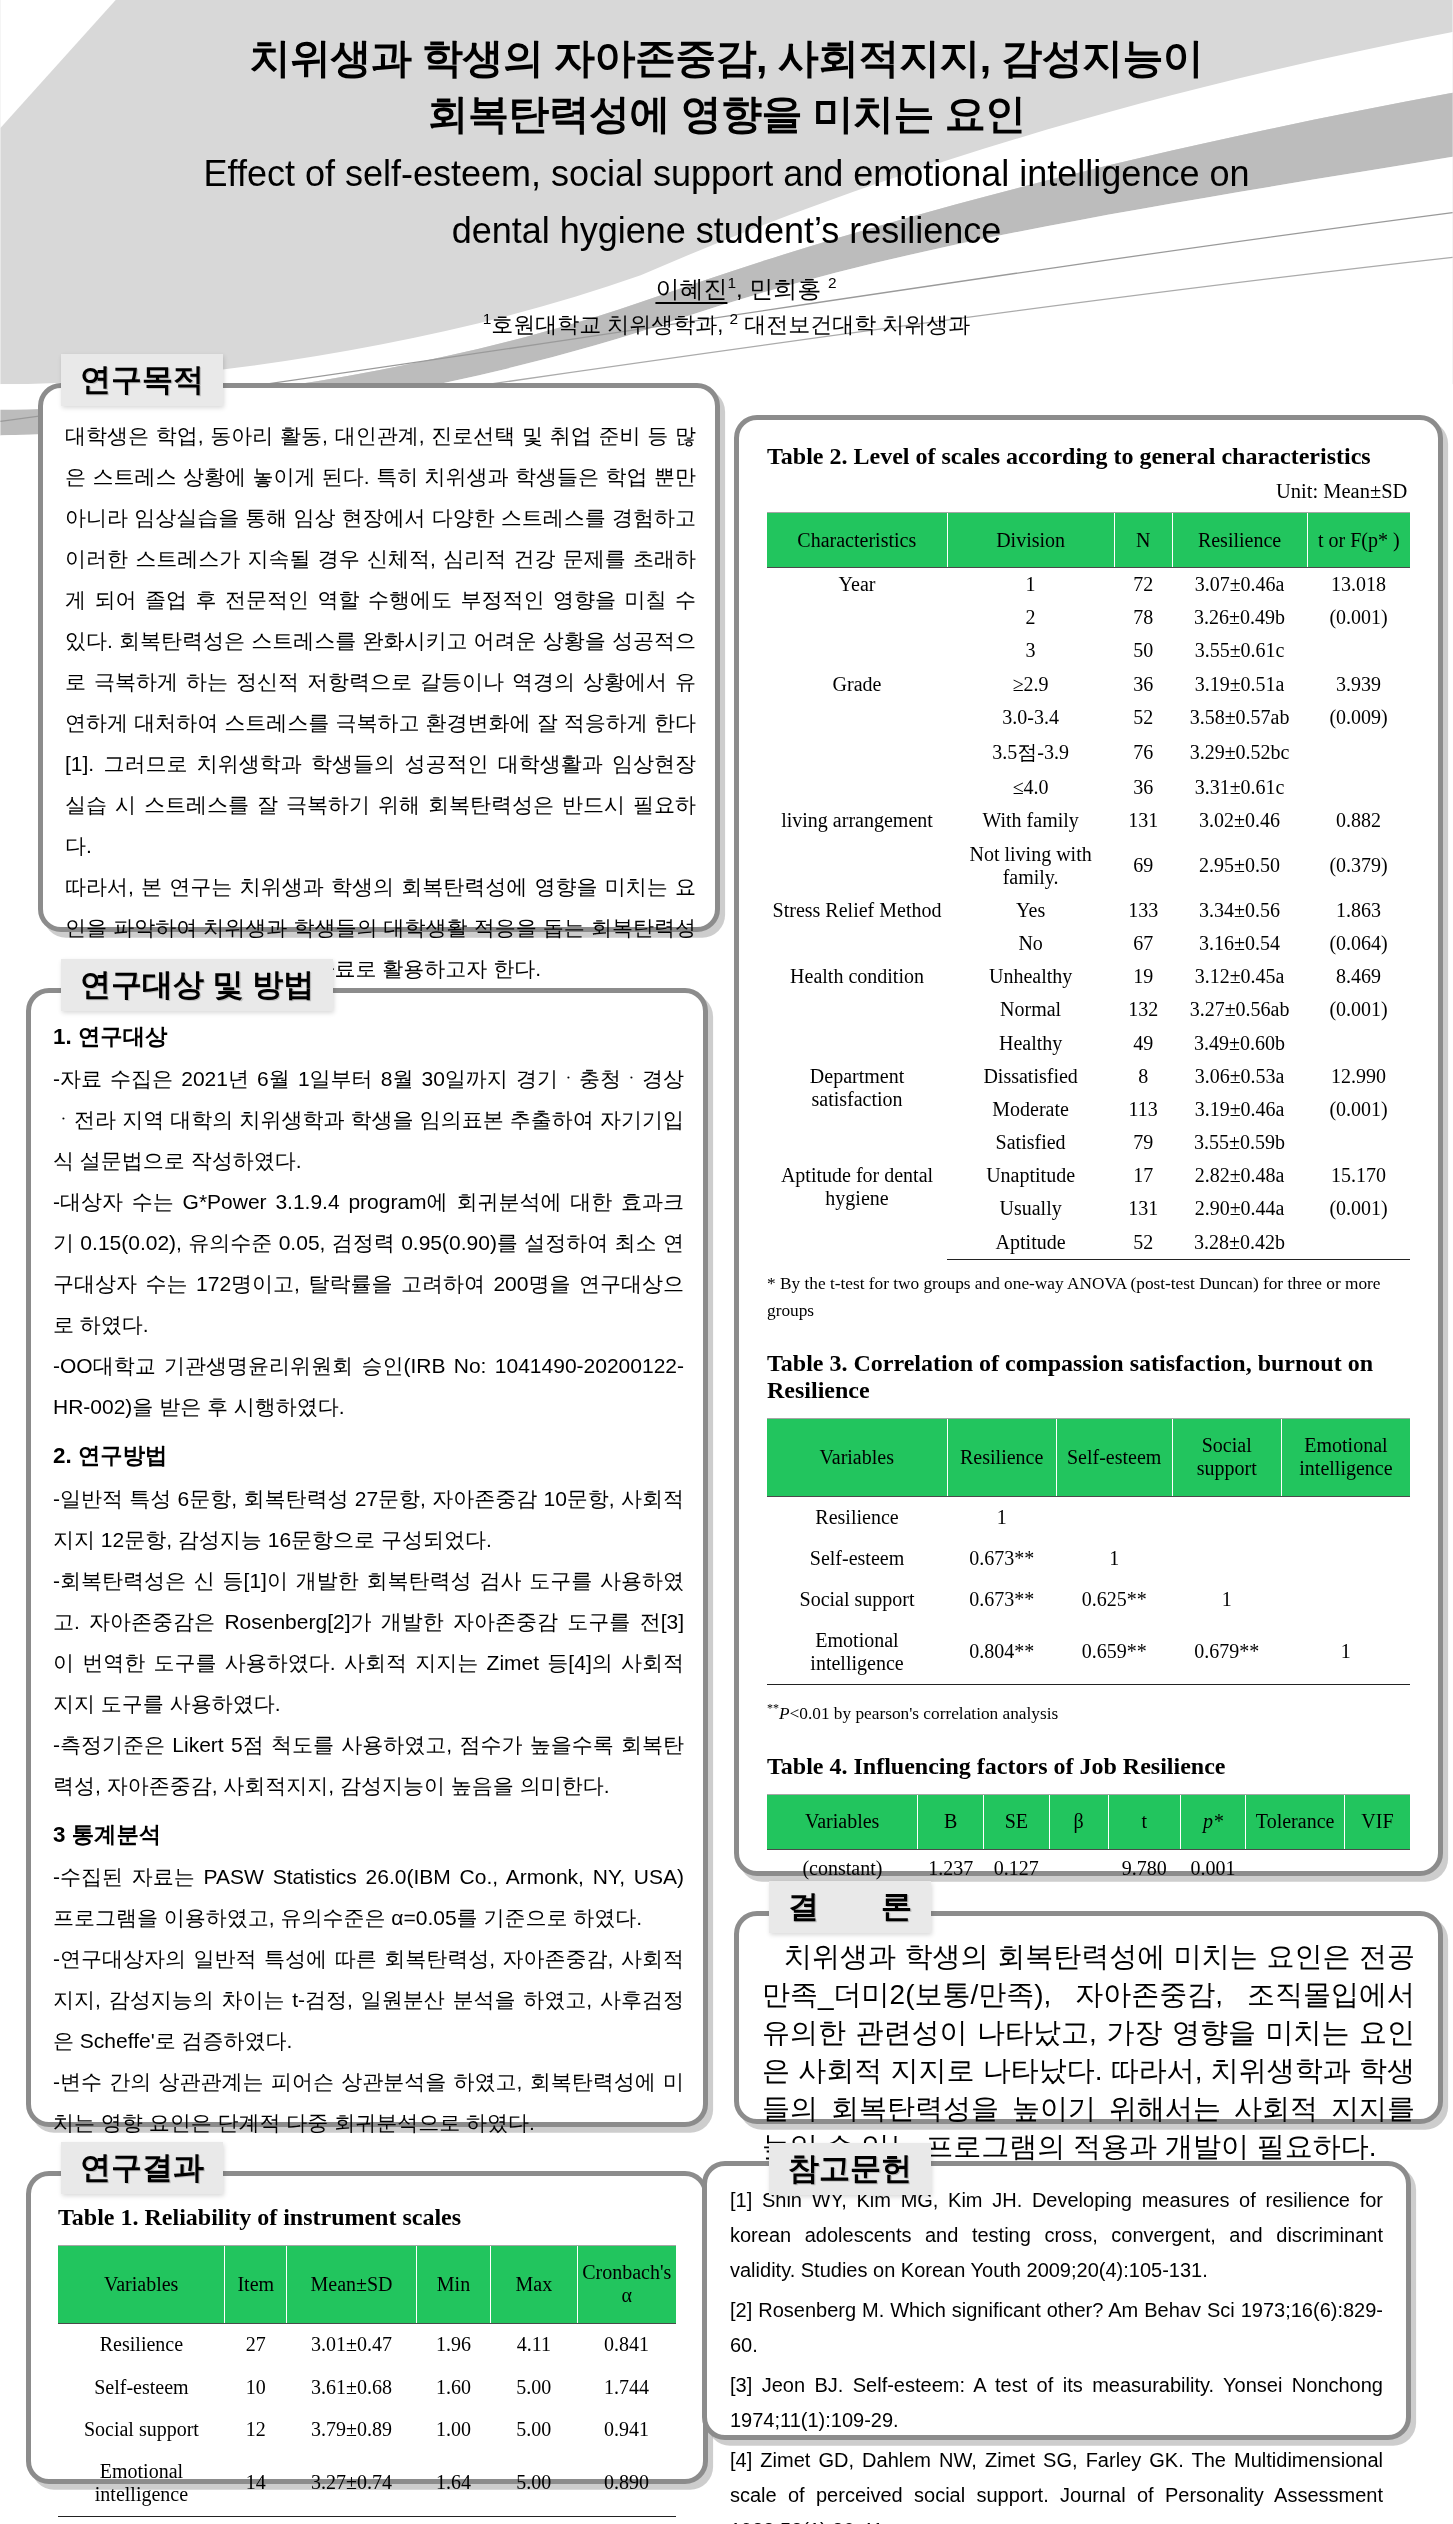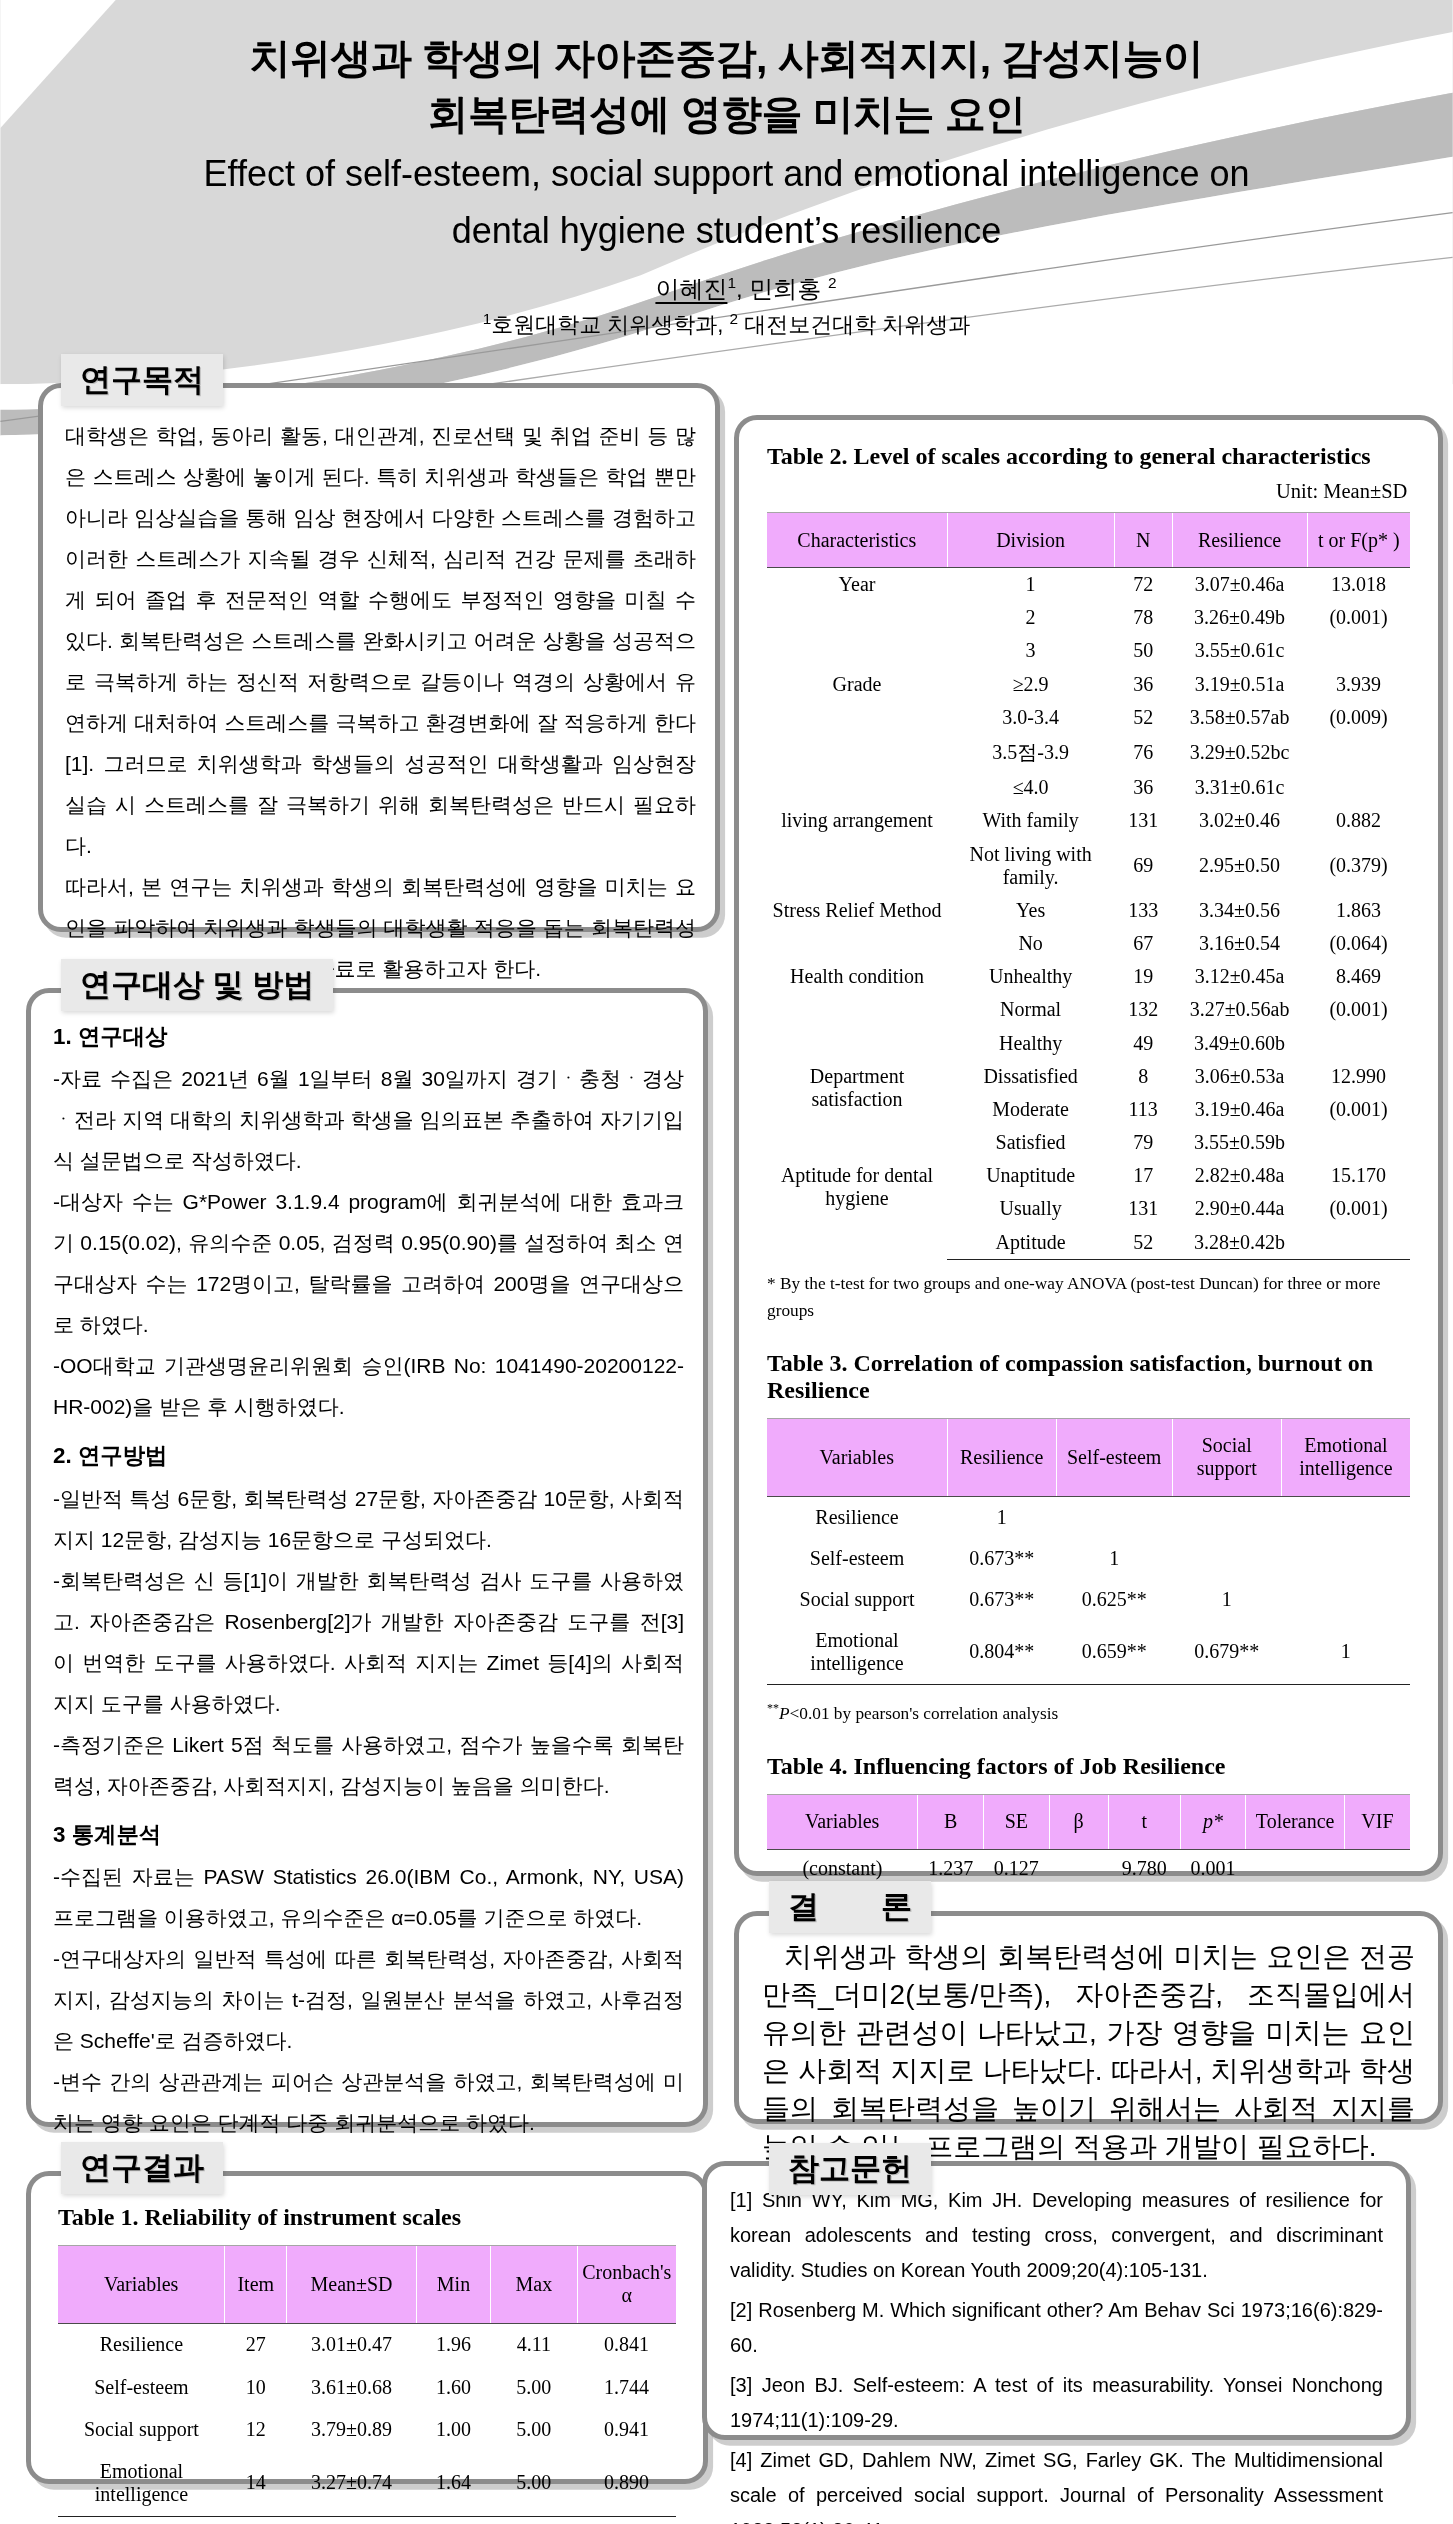--- a/index.html
+++ b/index.html
@@ -39,21 +39,21 @@
   .conclusion-text{font-size:28px;line-height:38px;text-align:justify;text-indent:22px;margin:0;}
 
   #label-references{left:769px;top:2131px;margin-top:12px;}
   #box-references{left:702px;top:2161px;width:709px;height:279px;padding:16.7px 23px 10.3px 23px;}
   .ref-item{font-size:20px;line-height:35px;text-align:justify;margin:0 0 5.1px 0;}
 
   .serif, .table-title, .unit-line, .data-table, .t-foot{font-family:"Liberation Serif",serif;}
   .table-title{font-weight:bold;font-size:24px;margin:0 0 14px 0;}
   .unit-line{text-align:right;font-size:20.5px;margin:-3.8px 2.6px 9px 0;}
   .data-table{width:100%;border-collapse:collapse;font-size:20px;}
-  .data-table thead th{background:#f0abfc;font-weight:normal;border-top:1.9px solid #a6a6a6;
+  .data-table thead th{background:#22c55e;font-weight:normal;border-top:1.9px solid #a6a6a6;
       border-bottom:1.9px solid #4a4a4a;padding:15.4px 3.8px;}
   .data-table thead th + th{border-left:1.9px solid #fff;}
   .data-table td{text-align:center;vertical-align:middle;padding:5.1px 3.8px;}
   .t2-char,.t2-div,.t-var-left{text-align:right;margin-left:35px;}
   .t2-char{vertical-align:top !important;}
   .bottom-rule td{border-bottom:1.9px solid #222;}
   #table1 td{padding:9.6px 3.8px;}
   #table1 tr:last-child td{border-bottom:1.9px solid #222;}
   #table3 td{padding:9px 3.8px;}
   #table3 tr:last-child td{border-bottom:1.9px solid #222;}

